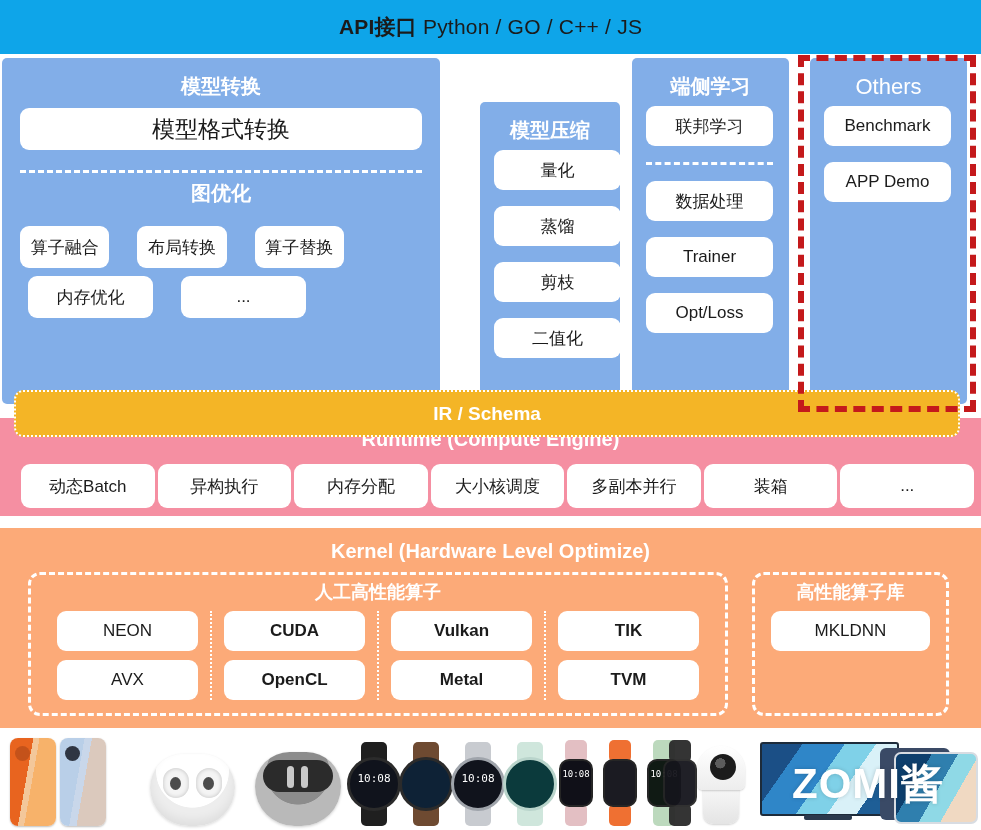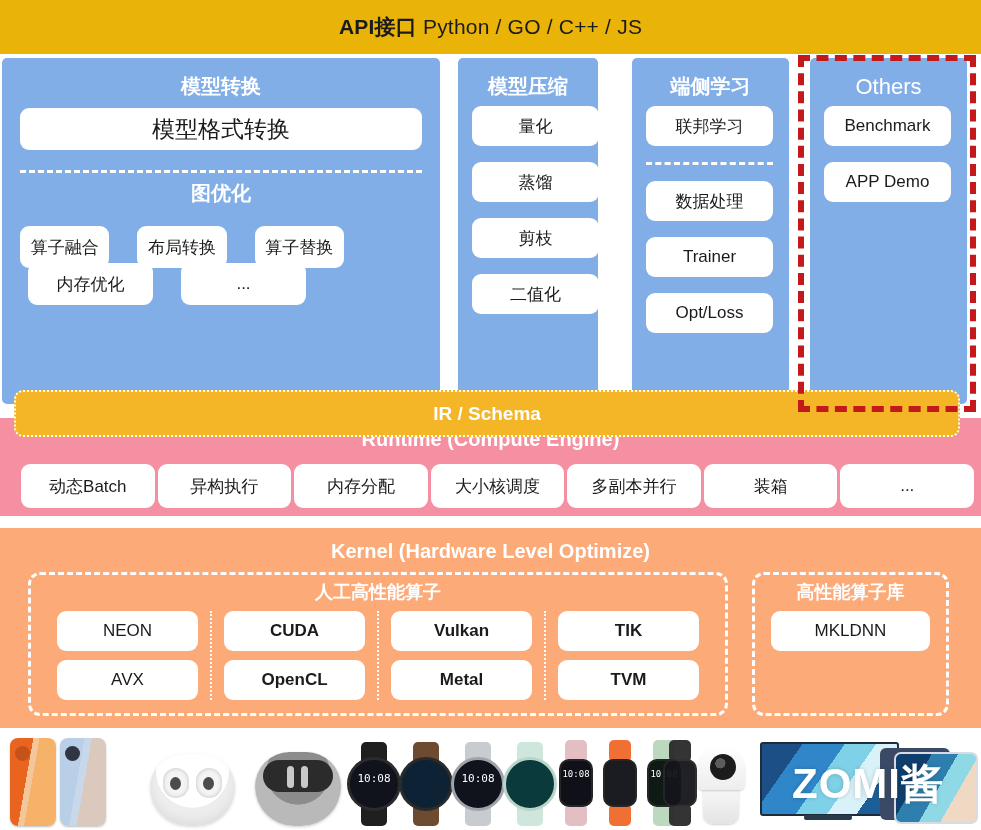--- a/index.html
+++ b/index.html
@@ -18,21 +18,21 @@
     width: 981px;
     height: 830px;
     background: #ffffff;
   }
 
   
   .api-band {
     position: absolute;
     left: 0; top: 0;
     width: 981px; height: 54px;
-    background: #eab308;
+    background: #0ea5e9;
     display: flex;
     align-items: center;
     justify-content: center;
   }
   .api-text {
     font-size: 21px;
     color: #1b1b1b;
     letter-spacing: .2px;
     white-space: nowrap;
   }
@@ -45,21 +45,21 @@
     width: 981px; height: 346px;
   }
   .blue-col {
     position: absolute;
     top: 0;
     background: #82aee8;
     border-radius: 5px;
     height: 346px;
   }
   .col-convert  { left: 2px;   width: 438px; }
-  .col-compress { left: 458px; width: 140px; }
+  .col-compress { left: 480px; width: 140px; margin-top: 44px; }
   .col-edge     { left: 632px; width: 157px; }
   .col-others   { left: 810px; width: 157px; }
 
   .col-title {
     text-align: center;
     color: #ffffff;
     font-size: 20px;
     font-weight: bold;
     padding-top: 18px;
     line-height: 1;
@@ -101,21 +101,21 @@
   }
   .conv-grid-row {
     position: absolute;
     left: 18px;
     width: 324px;
     display: flex;
     gap: 28px;
   }
   .conv-grid-row > .chip { width: 125px; height: 42px; }
   .row-a { top: 168px; }
-  .row-b { top: 205px; padding-left: 8px; }
+  .row-b { top: 218px; padding-left: 8px; }
 
   
   .stack {
     position: absolute;
     left: 14px;
     top: 48px;
     width: 127px;
   }
   .stack .chip {
     width: 127px;

